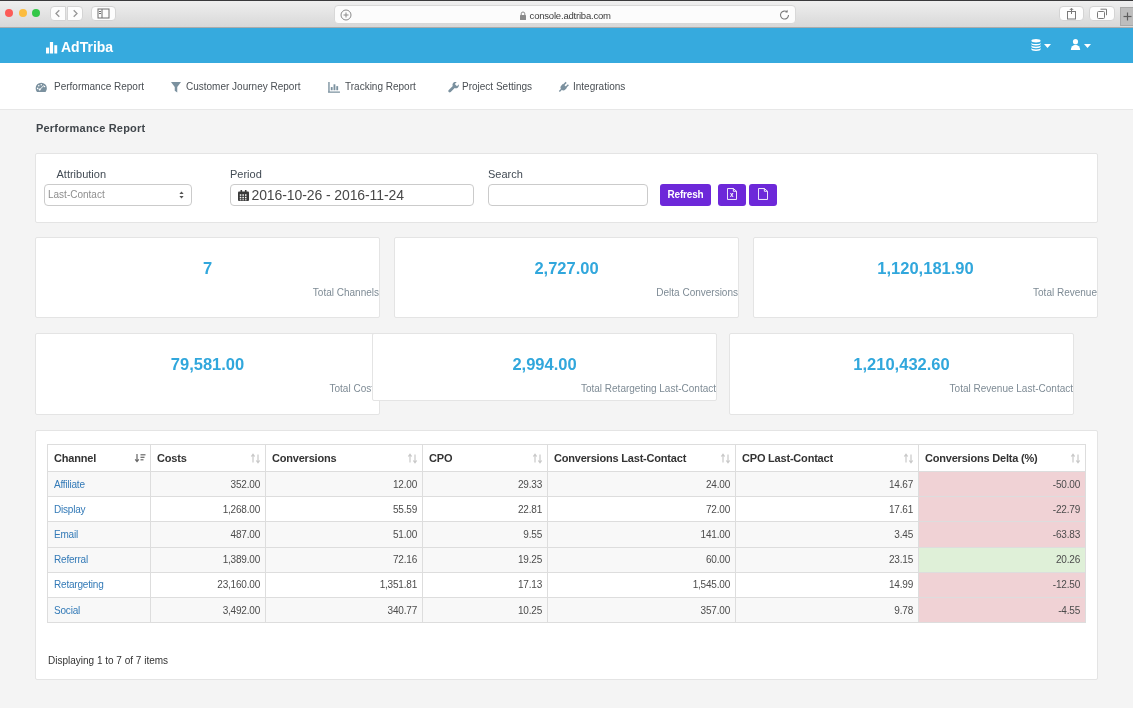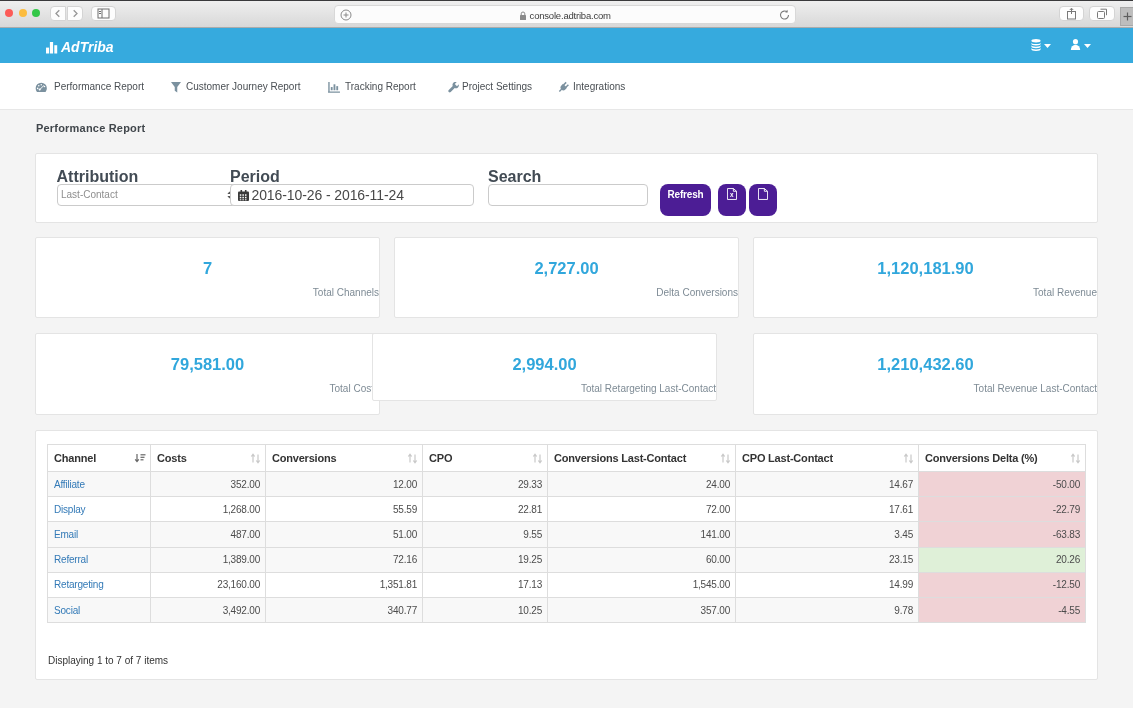--- a/index.html
+++ b/index.html
@@ -38,28 +38,28 @@
     border-bottom:1px solid #e7e7e7; font-size:10px; color:#4a4f54; }
   #nav .item { position:absolute; top:18px; white-space:nowrap; }
   #nav .item svg { position:absolute; top:1px; }
   #nav .item span { display:inline-block; }
 
   
   h1.pr { position:absolute; left:36px; top:122px; font-size:11px; letter-spacing:0.2px; color:#40464b; }
 
   .panel { position:absolute; background:#fff; border:1px solid #e4e4e4; border-radius:2px; }
   #filter { left:35px; top:152.5px; width:1063px; height:70px; }
-  #filter label { position:absolute; top:14px; font-size:16px; font-weight:bold; color:#424b54; }
+  #filter label { position:absolute; top:14px; font-size:11px; font-weight:normal; color:#424b54; }
   #filter .ctl { position:absolute; top:30px; height:22px; border:1px solid #cbcbcb; border-radius:4px; background:#fff; }
-  #sel { left:21px; width:183px; font-size:10px; color:#8e8e8e; line-height:20px; padding-left:3px; }
+  #sel { left:8px; width:148px; font-size:10px; color:#8e8e8e; line-height:20px; padding-left:3px; }
   #sel svg { position:absolute; right:7px; top:5.5px; }
   #period { left:193.5px; width:244px; font-size:14px; letter-spacing:-0.1px; color:#484848; line-height:20px; padding-left:7px; }
   #period svg { vertical-align:-1.5px; margin-right:3px; }
   #search { left:452px; width:160px; }
-  .bbtn { position:absolute; top:30px; height:32px; background:#4c1d95; border-radius:8px; color:#fff;
+  .bbtn { position:absolute; top:30px; height:22px; background:#6d28d9; border-radius:3px; color:#fff;
     font-size:10px; font-weight:bold; letter-spacing:-0.2px; text-align:center; }
   #b-refresh { left:624px; width:51px; line-height:22px; }
   #b-xls  { left:682px; width:28px; }
   #b-file { left:713px; width:28px; }
   .bbtn svg { margin-top:4.5px; }
 
   .card { position:absolute; background:#fff; border:1px solid #e4e4e4; border-radius:2px;
     width:345px; height:81px; text-align:center; }
   .card .num { margin-top:21.5px; line-height:1; font-size:16.5px; font-weight:bold; color:#31a7dc; }
   .card .lbl { margin-top:11.5px; line-height:1; font-size:10px; color:#7e8b95;text-align:right; }
@@ -138,21 +138,21 @@
       </svg>
     </div>
 </div>
 
 <div id="appbar"></div>
 <svg class="wicon" style="left:46px; top:42px" width="11.5" height="11.5" viewBox="0 0 11.5 11.5">
     <rect x="0" y="5.6" width="3.1" height="5.9" fill="#fff"></rect>
     <rect x="3.9" y="0" width="3.2" height="11.5" fill="#fff"></rect>
     <rect x="8.3" y="3.2" width="2.9" height="8.3" fill="#fff"></rect>
   </svg>
-<div id="appbar-text" style="position:absolute; left:61px; top:41px; line-height:13px; color:#fff; font-weight:bold; font-size:14px;font-style:italic;">AdTriba</div>
+<div id="appbar-text" style="position:absolute; left:61px; top:41px; line-height:13px; color:#fff; font-weight:bold; font-size:14px;">AdTriba</div>
 <svg class="wicon" style="left:1030.5px; top:38.5px" width="10" height="12" viewBox="0 0 10 12">
     <ellipse cx="5" cy="1.8" rx="4.6" ry="1.7" fill="#fff"></ellipse>
     <path d="M0.4 3.4 a4.6 1.7 0 0 0 9.2 0 v1.4 a4.6 1.7 0 0 1 -9.2 0 Z" fill="#fff"></path>
     <path d="M0.4 6.1 a4.6 1.7 0 0 0 9.2 0 v1.4 a4.6 1.7 0 0 1 -9.2 0 Z" fill="#fff"></path>
     <path d="M0.4 8.8 a4.6 1.7 0 0 0 9.2 0 v1.4 a4.6 1.7 0 0 1 -9.2 0 Z" fill="#fff"></path>
   </svg>
 <svg class="wicon" style="left:1044px; top:43.5px" width="7" height="4" viewBox="0 0 7 4">
     <path d="M0 0 L7 0 L3.5 4 Z" fill="#fff"></path>
   </svg>
 <svg class="wicon" style="left:1069.5px; top:39px" width="11" height="11" viewBox="0 0 11 12">
@@ -247,21 +247,21 @@
     <div class="lbl">Total Revenue</div>
   </div>
 <div class="card" style="left:35px; top:333px; height:82px">
     <div class="num">79,581.00</div>
     <div class="lbl">Total Costs</div>
   </div>
 <div class="card" style="left:372px; top:333px; height:68px">
     <div class="num">2,994.00</div>
     <div class="lbl">Total Retargeting Last-Contact</div>
   </div>
-<div class="card" style="left:753px; top:333px; height:82px">
+<div class="card" style="left:729px; top:333px; height:82px">
     <div class="num">1,210,432.60</div>
     <div class="lbl">Total Revenue Last-Contact</div>
   </div>
 
 <div class="panel" id="tpanel">
   <table>
     <tbody>
         <tr>
       <th style="width:103px"><b>Channel</b><span class="sort"><svg width="12" height="11" viewBox="0 0 12 11">
                 <path d="M3 1 v7.5 M1.2 6.3 L3 8.6 L4.8 6.3" stroke="#666" stroke-width="1.2" fill="none"></path>

